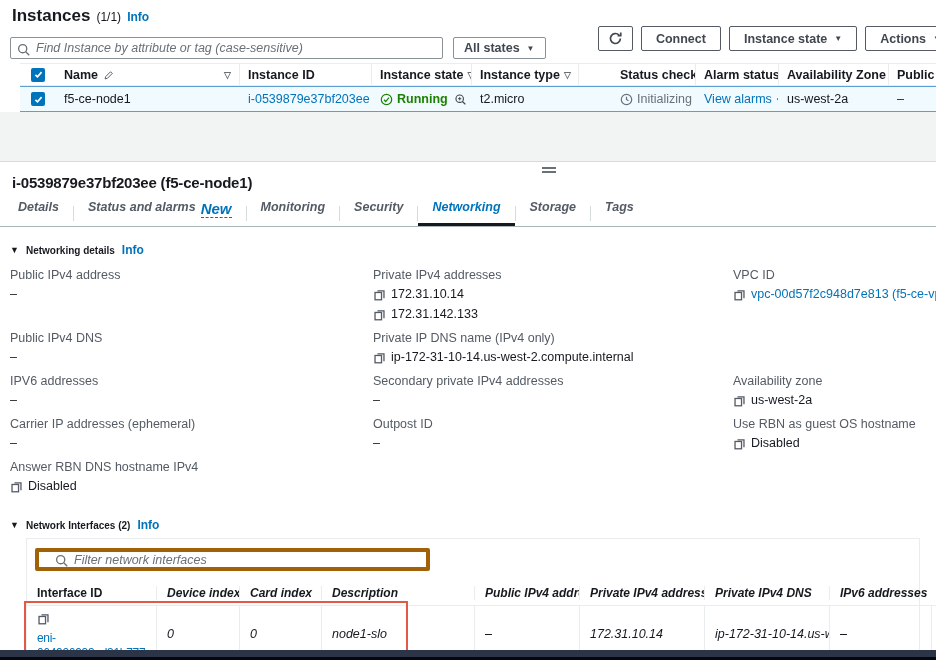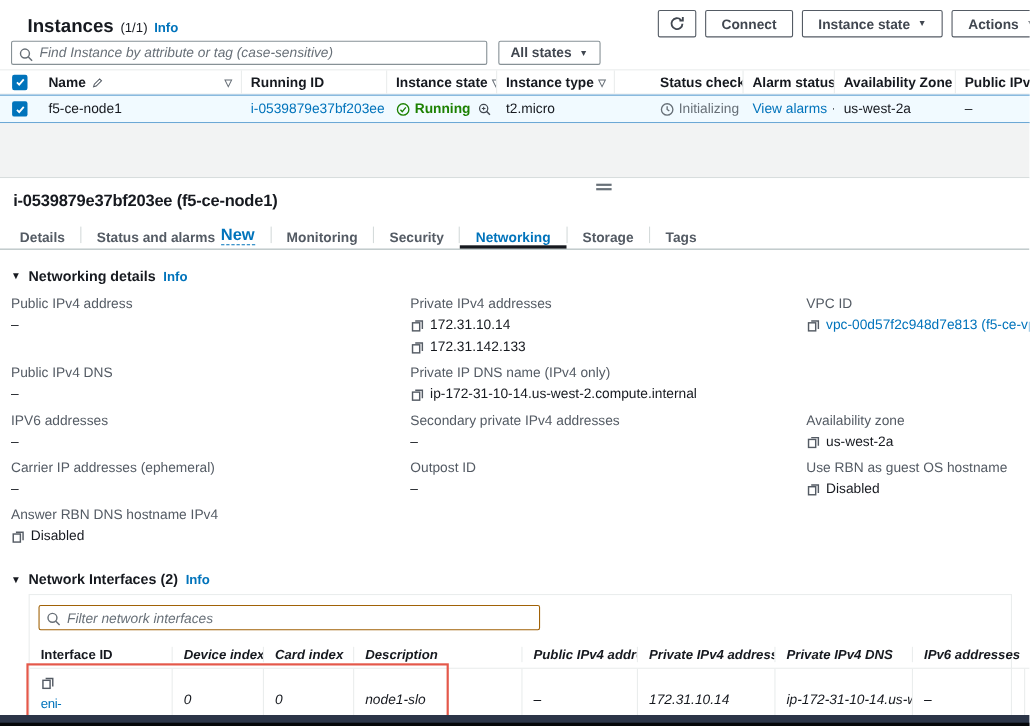--- a/index.html
+++ b/index.html
@@ -9,21 +9,21 @@
     color: #16191f; background: #fff;
     position: relative; overflow: hidden;
     font-size: 13px;
   }
   .link { color: #0073bb; text-decoration: none; cursor: pointer; }
   .info-link { color: #0073bb; font-size: 12px; font-weight: bold; cursor: pointer; }
   svg { display: inline-block; vertical-align: middle; }
 
   
   .instances-panel { padding-top: 6px; }
-  .panel-header { display: flex; align-items: flex-end; padding: 0 10px 0 25px; height: 28px; }
+  .panel-header { display: flex; align-items: flex-start; padding: 0 10px 0 12px; height: 28px; flex-direction: column; }
   .title-group { display: flex; align-items: baseline; gap: 6px; }
   .h1 { font-size: 17px; font-weight: bold; }
   .h1-count { font-size: 12px; font-weight: normal; }
   .header-buttons { margin-left: auto; display: flex; gap: 8px; margin-right: -30px; }
   .btn {
     background: #fff; border: 1px solid #545b64; border-radius: 2px;
     font-family: "Liberation Sans", sans-serif;
     font-size: 12.5px; font-weight: bold; color: #414750;
     height: 25px; padding: 0 14px; display: flex; align-items: center; gap: 7px; cursor: pointer;
   }
@@ -35,21 +35,21 @@
     width: 433px; height: 22px; border: 1px solid #879196; border-radius: 2px;
     display: flex; align-items: center; padding: 0 6px; gap: 6px; background: #fff;
   }
   .search-box input {
     border: none; outline: none; flex: 1; font-size: 12.5px;
     font-family: "Liberation Sans", sans-serif; font-style: italic; color: #16191f;
   }
   .search-box input::placeholder { color: #687078; font-style: italic; }
   .filter-btn { height: 22px; border: 1px solid #879196; font-size: 12.5px; padding: 0 10px; }
 
-  .itable { margin-top: 4px; }
+  .itable { margin-top: 4px; margin-left: 20px; }
   .irow { display: flex; align-items: stretch; width: 970px; }
   .irow.head { border-top: 1px solid #eaeded; border-bottom: 1px solid #eaeded; height: 23px; }
   .irow.data { height: 26px; background: #f1faff; border-top: 1px solid #5e9fd1; border-bottom: 1px solid #5e9fd1; }
   .icell { display: flex; align-items: center; padding: 0 8px; font-size: 12.5px; overflow: hidden; white-space: nowrap; }
   .irow.head .icell { font-weight: bold; color: #16191f; }
   .irow .icell:nth-child(n+3) { border-left: 1px solid #eaeded; }
   .irow.data .icell { border-left-color: transparent; }
   .c-cb { width: 36px; justify-content: center; }
   .c-name { width: 183px; }
   .c-iid { width: 132px; }
@@ -73,44 +73,45 @@
   .pane-gap { height: 50px; background: #f2f3f3; border-bottom: 1px solid #d5dbdb; margin-top: 0; }
 
   
   .detail-panel { position: relative; background: #fff; height: 491px; overflow: hidden; }
   .drag-handle { position: absolute; top: 5px; left: 542px; width: 14px; cursor: row-resize; }
   .drag-handle i { display: block; height: 2px; background: #687078; margin-bottom: 2px; }
   .detail-title { font-size: 15px; font-weight: bold; padding: 12px 12px 0; letter-spacing: -0.2px; }
 
   .tabs { display: flex; align-items: stretch; margin-top: 9px; border-bottom: 1px solid #aab7b8; height: 27px; padding-left: 4px; }
   .tab {
-    display: flex; align-items: flex-end; gap: 5px; padding: 0 14px;
+    display: flex; align-items: flex-start; gap: 5px; padding: 0 14px;
     font-size: 12.5px; font-weight: bold; color: #545b64; cursor: pointer;
     border-bottom: 3px solid transparent;
+    font-style: italic;
   }
   .tab.active { color: #0073bb; border-bottom-color: #16191f; }
   .tsep { width: 1px; height: 15px; background: #d5dbdb; align-self: center; }
   .new-badge { color: #0073bb; font-size: 15px; border-bottom: 1px dashed #0073bb; }
 
   .detail-content { padding: 0 0 0 10px; }
   .section-heading { display: flex; align-items: center; gap: 7px; margin-top: 16px; }
   .section-caret { font-size: 9px; color: #16191f; }
-  .section-title { font-size: 13px; font-weight: bold; }
+  .section-title { font-size: 10px; font-weight: bold; }
 
   .fields-grid { display: grid; grid-template-columns: 363px 360px 1fr; margin-top: 10px; }
   .field { margin-bottom: 7px; }
   .flabel { color: #545b64; font-size: 12.5px; line-height: 16px; }
   .fvalue { font-size: 12.5px; line-height: 17px; margin-top: 3px; display: flex; align-items: center; gap: 5px; white-space: nowrap; }
   .fvalue .val { color: #16191f; }
   .copy-icon { cursor: pointer; flex: none; display: inline-flex; }
 
   .ni-card { margin: 6px 16px 0; border: 1px solid #eaeded; padding-top: 9px; }
   .ni-filter {
-    margin-left: 8px; width: 456px; height: 23px; border: 1px solid #a16207; border-radius: 2px;
-    display: flex; align-items: center; gap: 6px; padding: 0 6px;
+    margin-left: 8px; width: 395px; height: 23px; border: 4px solid #a16207; border-radius: 2px;
+    display: flex; align-items: center; gap: 6px; padding: 0 16px;
   }
   .ni-filter input {
     border: none; outline: none; flex: 1; font-size: 12.5px;
     font-family: "Liberation Sans", sans-serif; font-style: italic;
   }
   .ni-filter input::placeholder { color: #687078; font-style: italic; }
   .ni-table { margin-top: 9px; }
   .ni-row { display: flex; width: 940px; }
   .ni-row.head { height: 25px; align-items: center; }
   .ni-row.head .ncell { font-weight: bold; font-size: 12px; color: #16191f; }
@@ -190,21 +191,21 @@
             </span>
         </div>
         <div class="icell c-name">
           <span>Name</span>
           <span style="margin-left:5px"><svg width="11" height="11" viewBox="0 0 16 16">
                 <path d="M3 13l1-3.5 7-7L13.5 5l-7 7z" fill="none" stroke="#545b64" stroke-width="1.4"></path>
               </svg></span>
           <span class="sort">▽</span>
         </div>
         <div class="icell c-iid">
-            <span>Running ID</span>
+            <span>Instance ID</span>
           </div>
         <div class="icell c-state">
           <span>Instance state</span>
           <span class="sort">▽</span>
         </div>
         <div class="icell c-type">
           <span>Instance type</span>
           <span class="sort">▽</span>
         </div>
         <div class="icell c-check">

